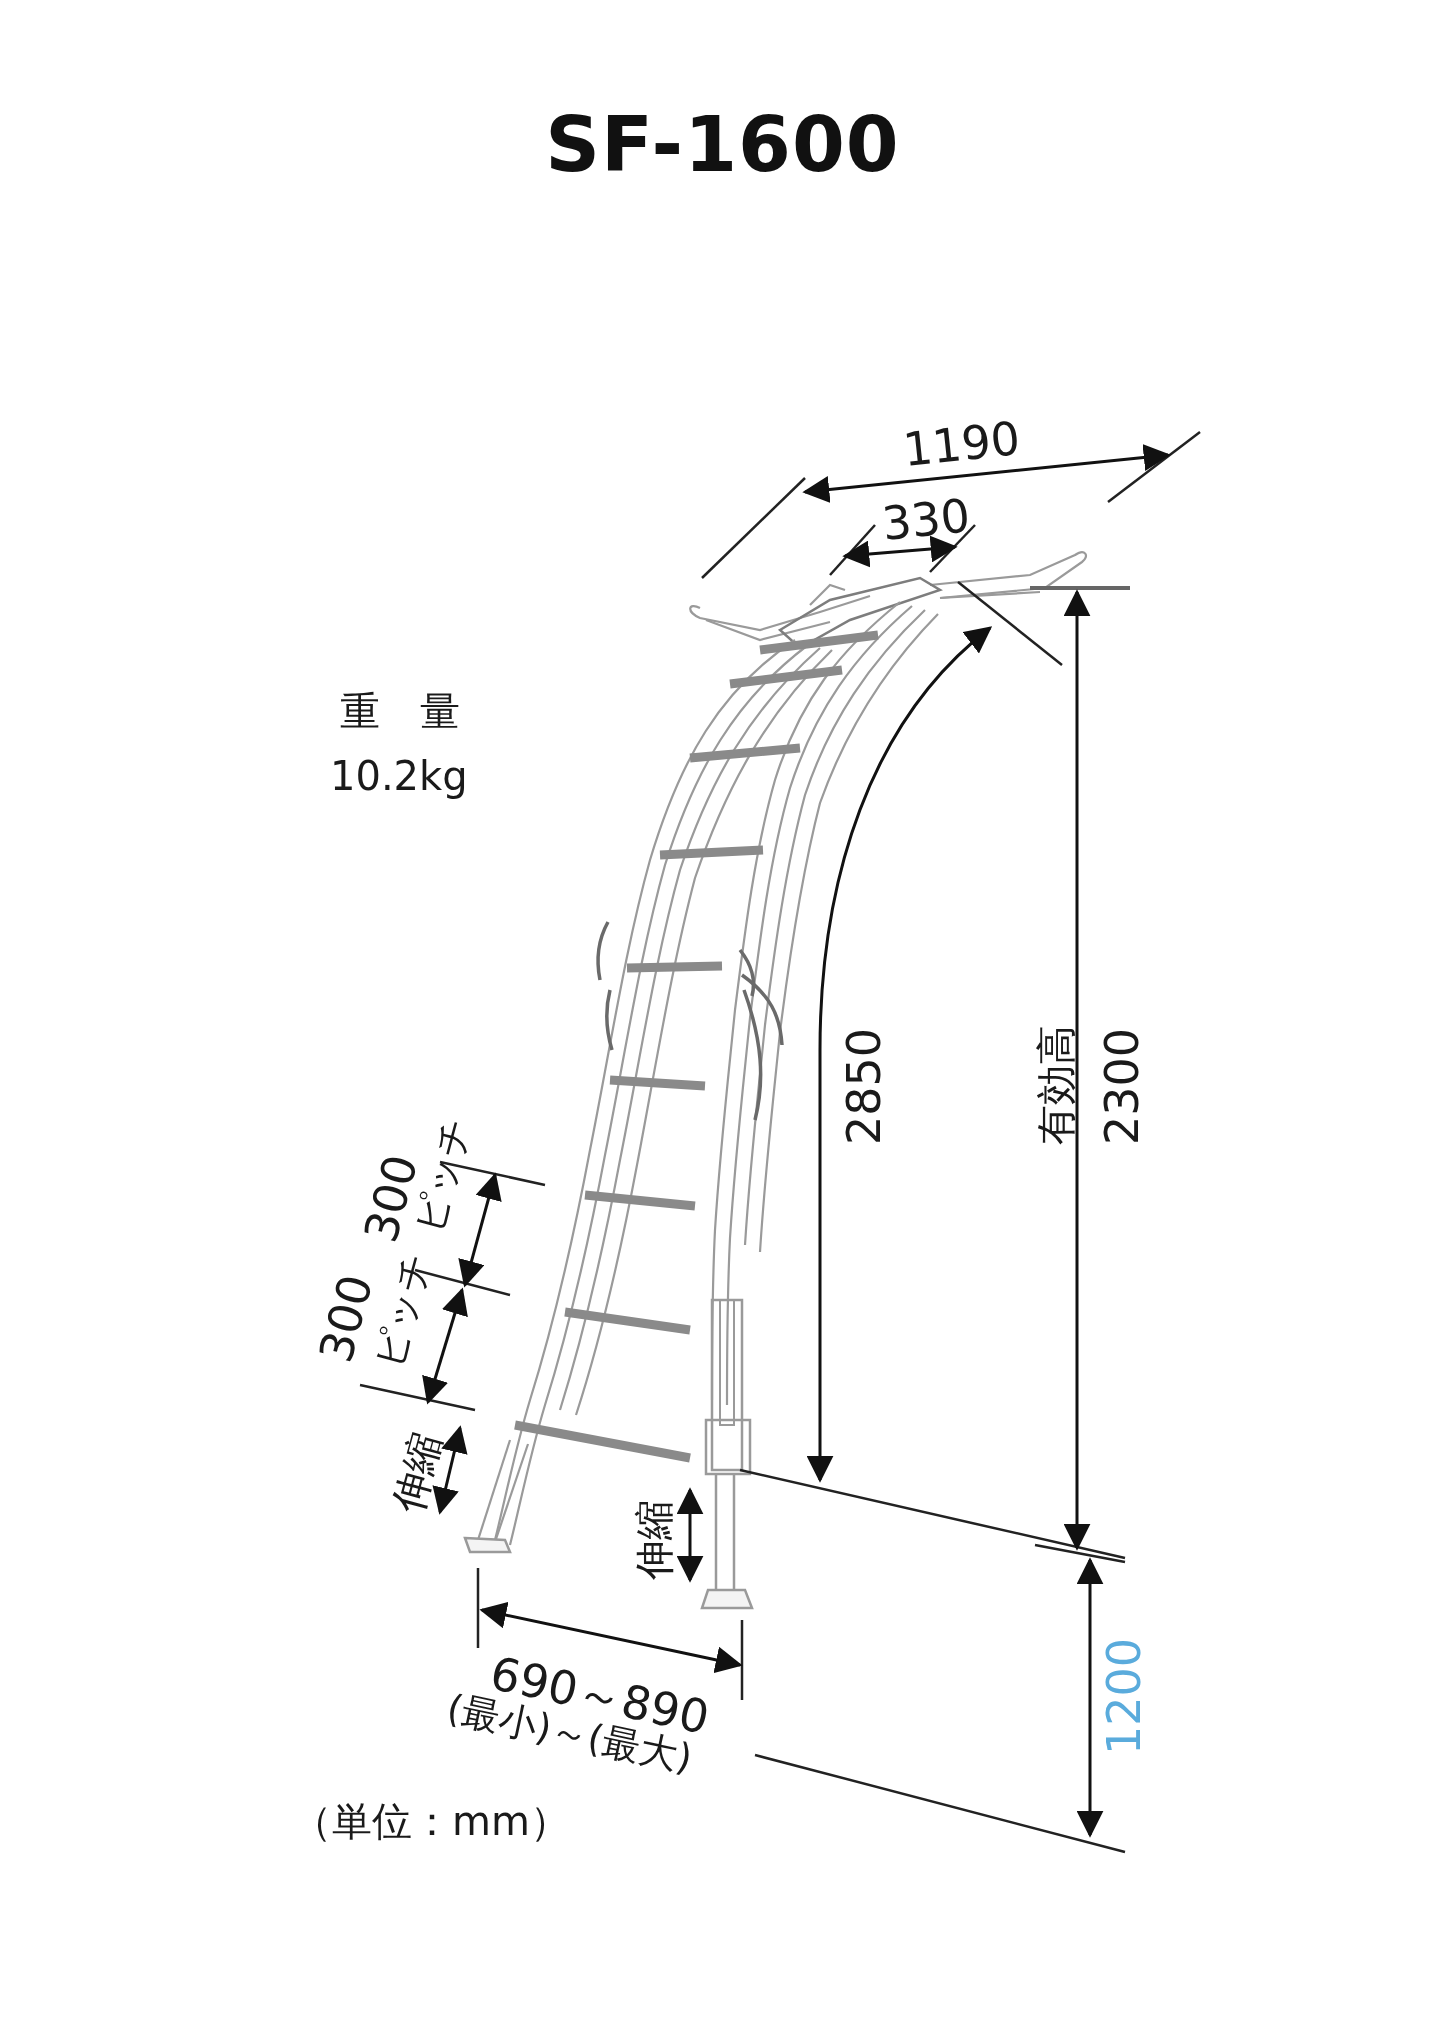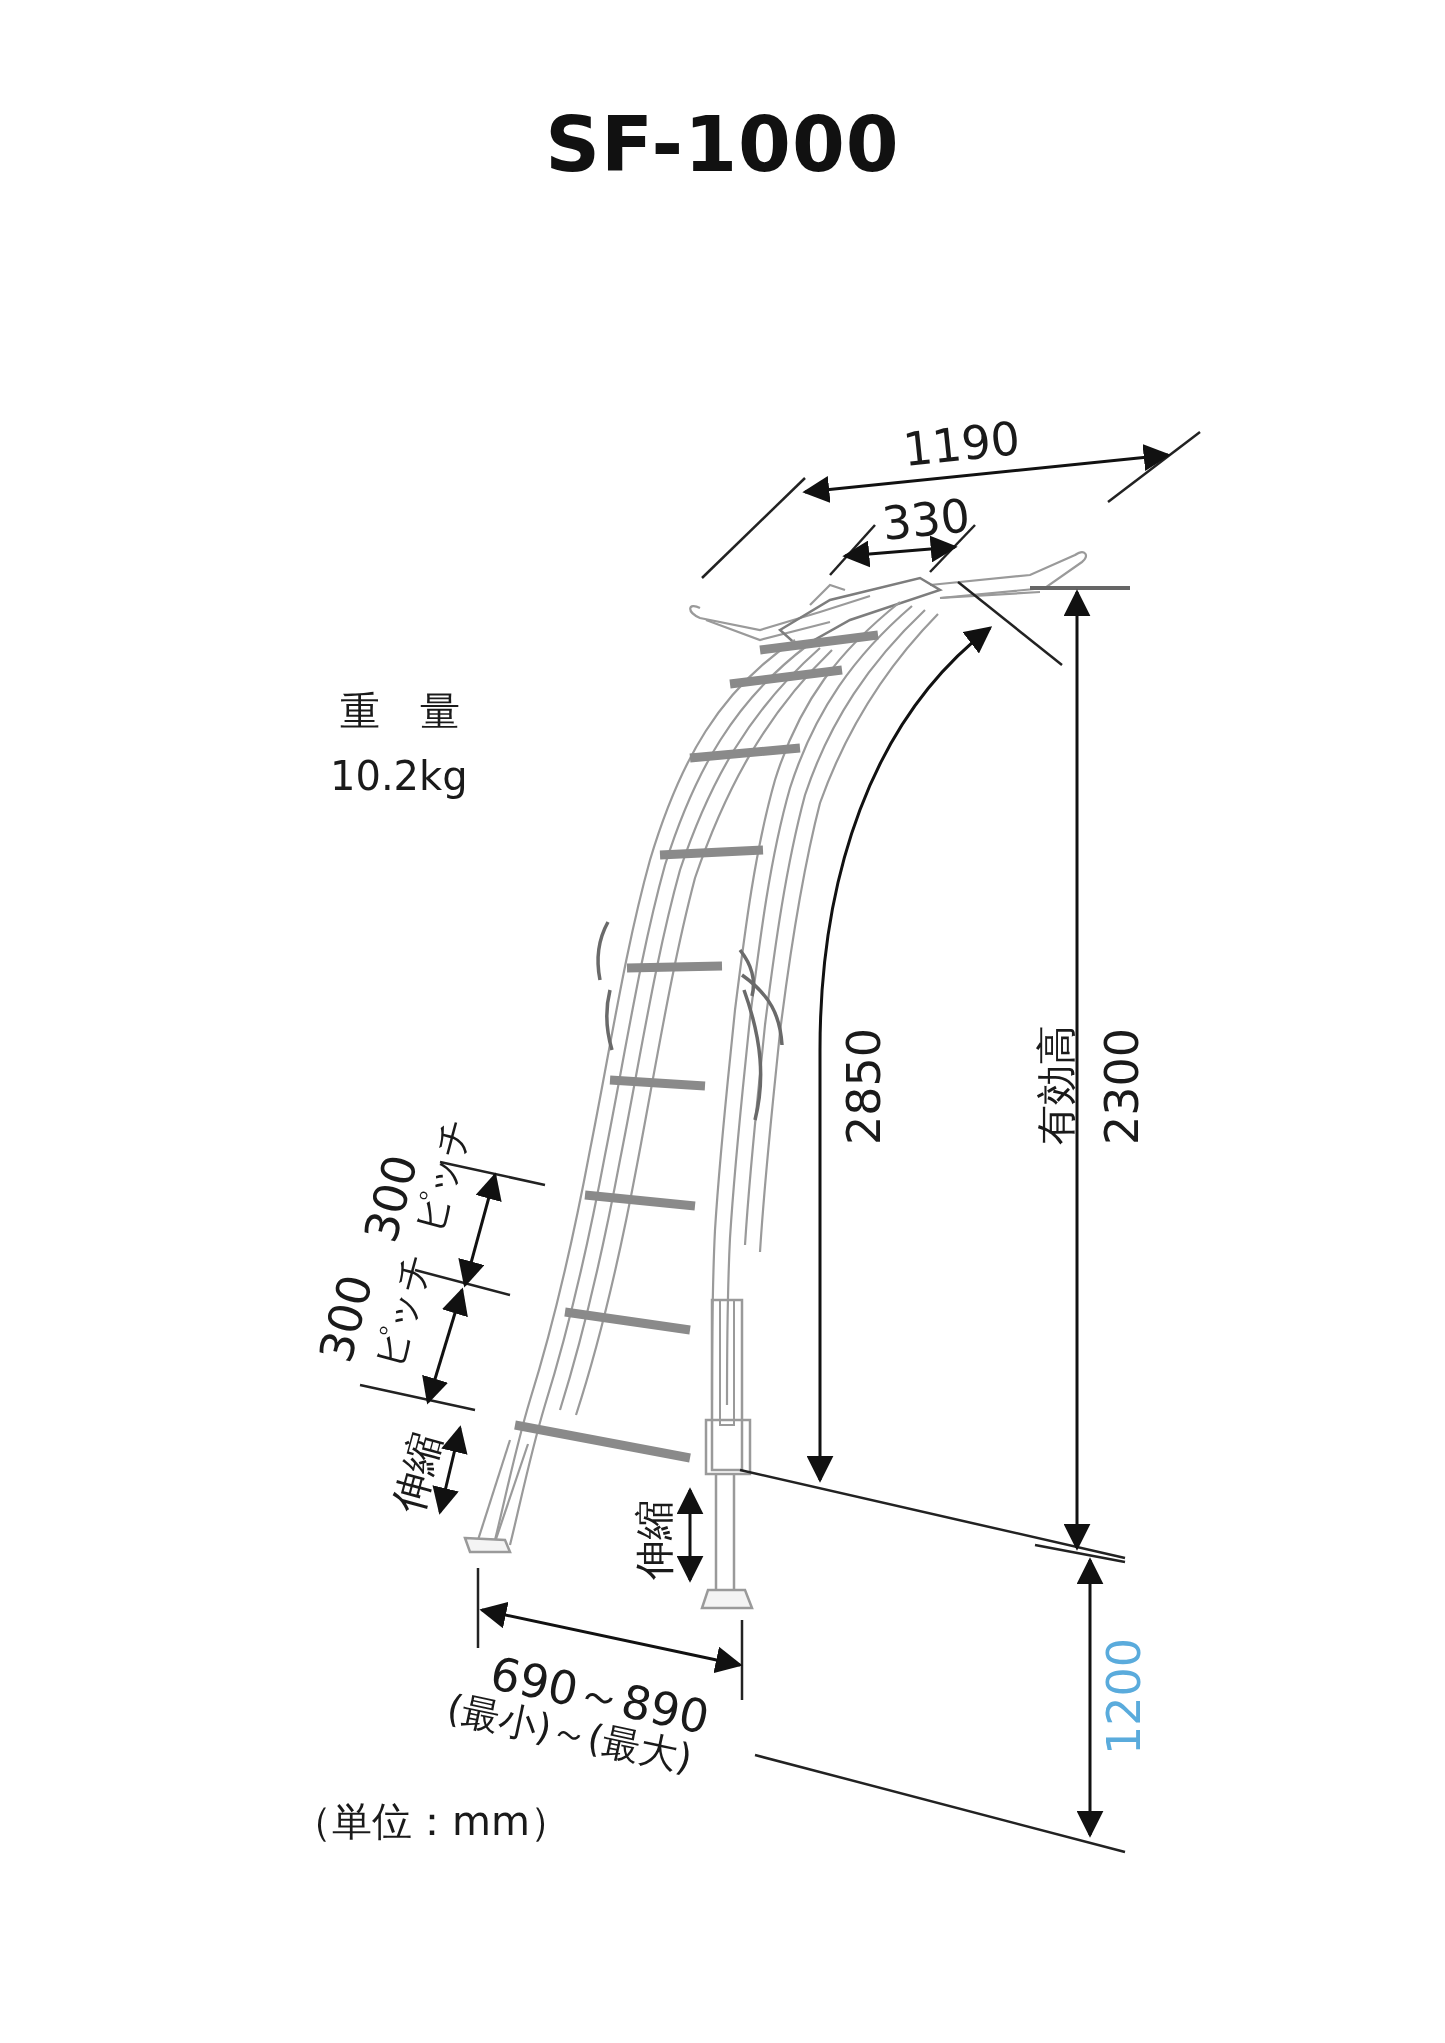--- a/index.html
+++ b/index.html
@@ -44,21 +44,21 @@
     .ext-line { stroke: #222; stroke-width: 2.5; fill: none; }
     .ladder-rail { stroke: #9a9a9a; stroke-width: 2.2; fill: none; }
     .ladder-rail-dark { stroke: #7d7d7d; stroke-width: 2.5; fill: none; }
     .rung { stroke: #8a8a8a; stroke-width: 9; fill: none; stroke-linecap: butt; }
     .rope { stroke: #6a6a6a; stroke-width: 3.5; fill: none; }
     .foot { stroke: #9a9a9a; stroke-width: 2.5; fill: #f4f4f4; }
   </style>
 </head>
 <body>
 
-<div class="title">SF-1000</div>
+<div class="title">SF-1600</div>
 
 <svg class="drawing" viewBox="0 0 1445 2043" xmlns="http://www.w3.org/2000/svg">
   <defs>
     <marker id="arr" viewBox="0 0 10 10" refX="9" refY="5" markerWidth="9" markerHeight="9" orient="auto-start-reverse">
       <path d="M0,0 L10,5 L0,10 z" fill="#111"></path>
     </marker>
   </defs>
 
   <g>
 

